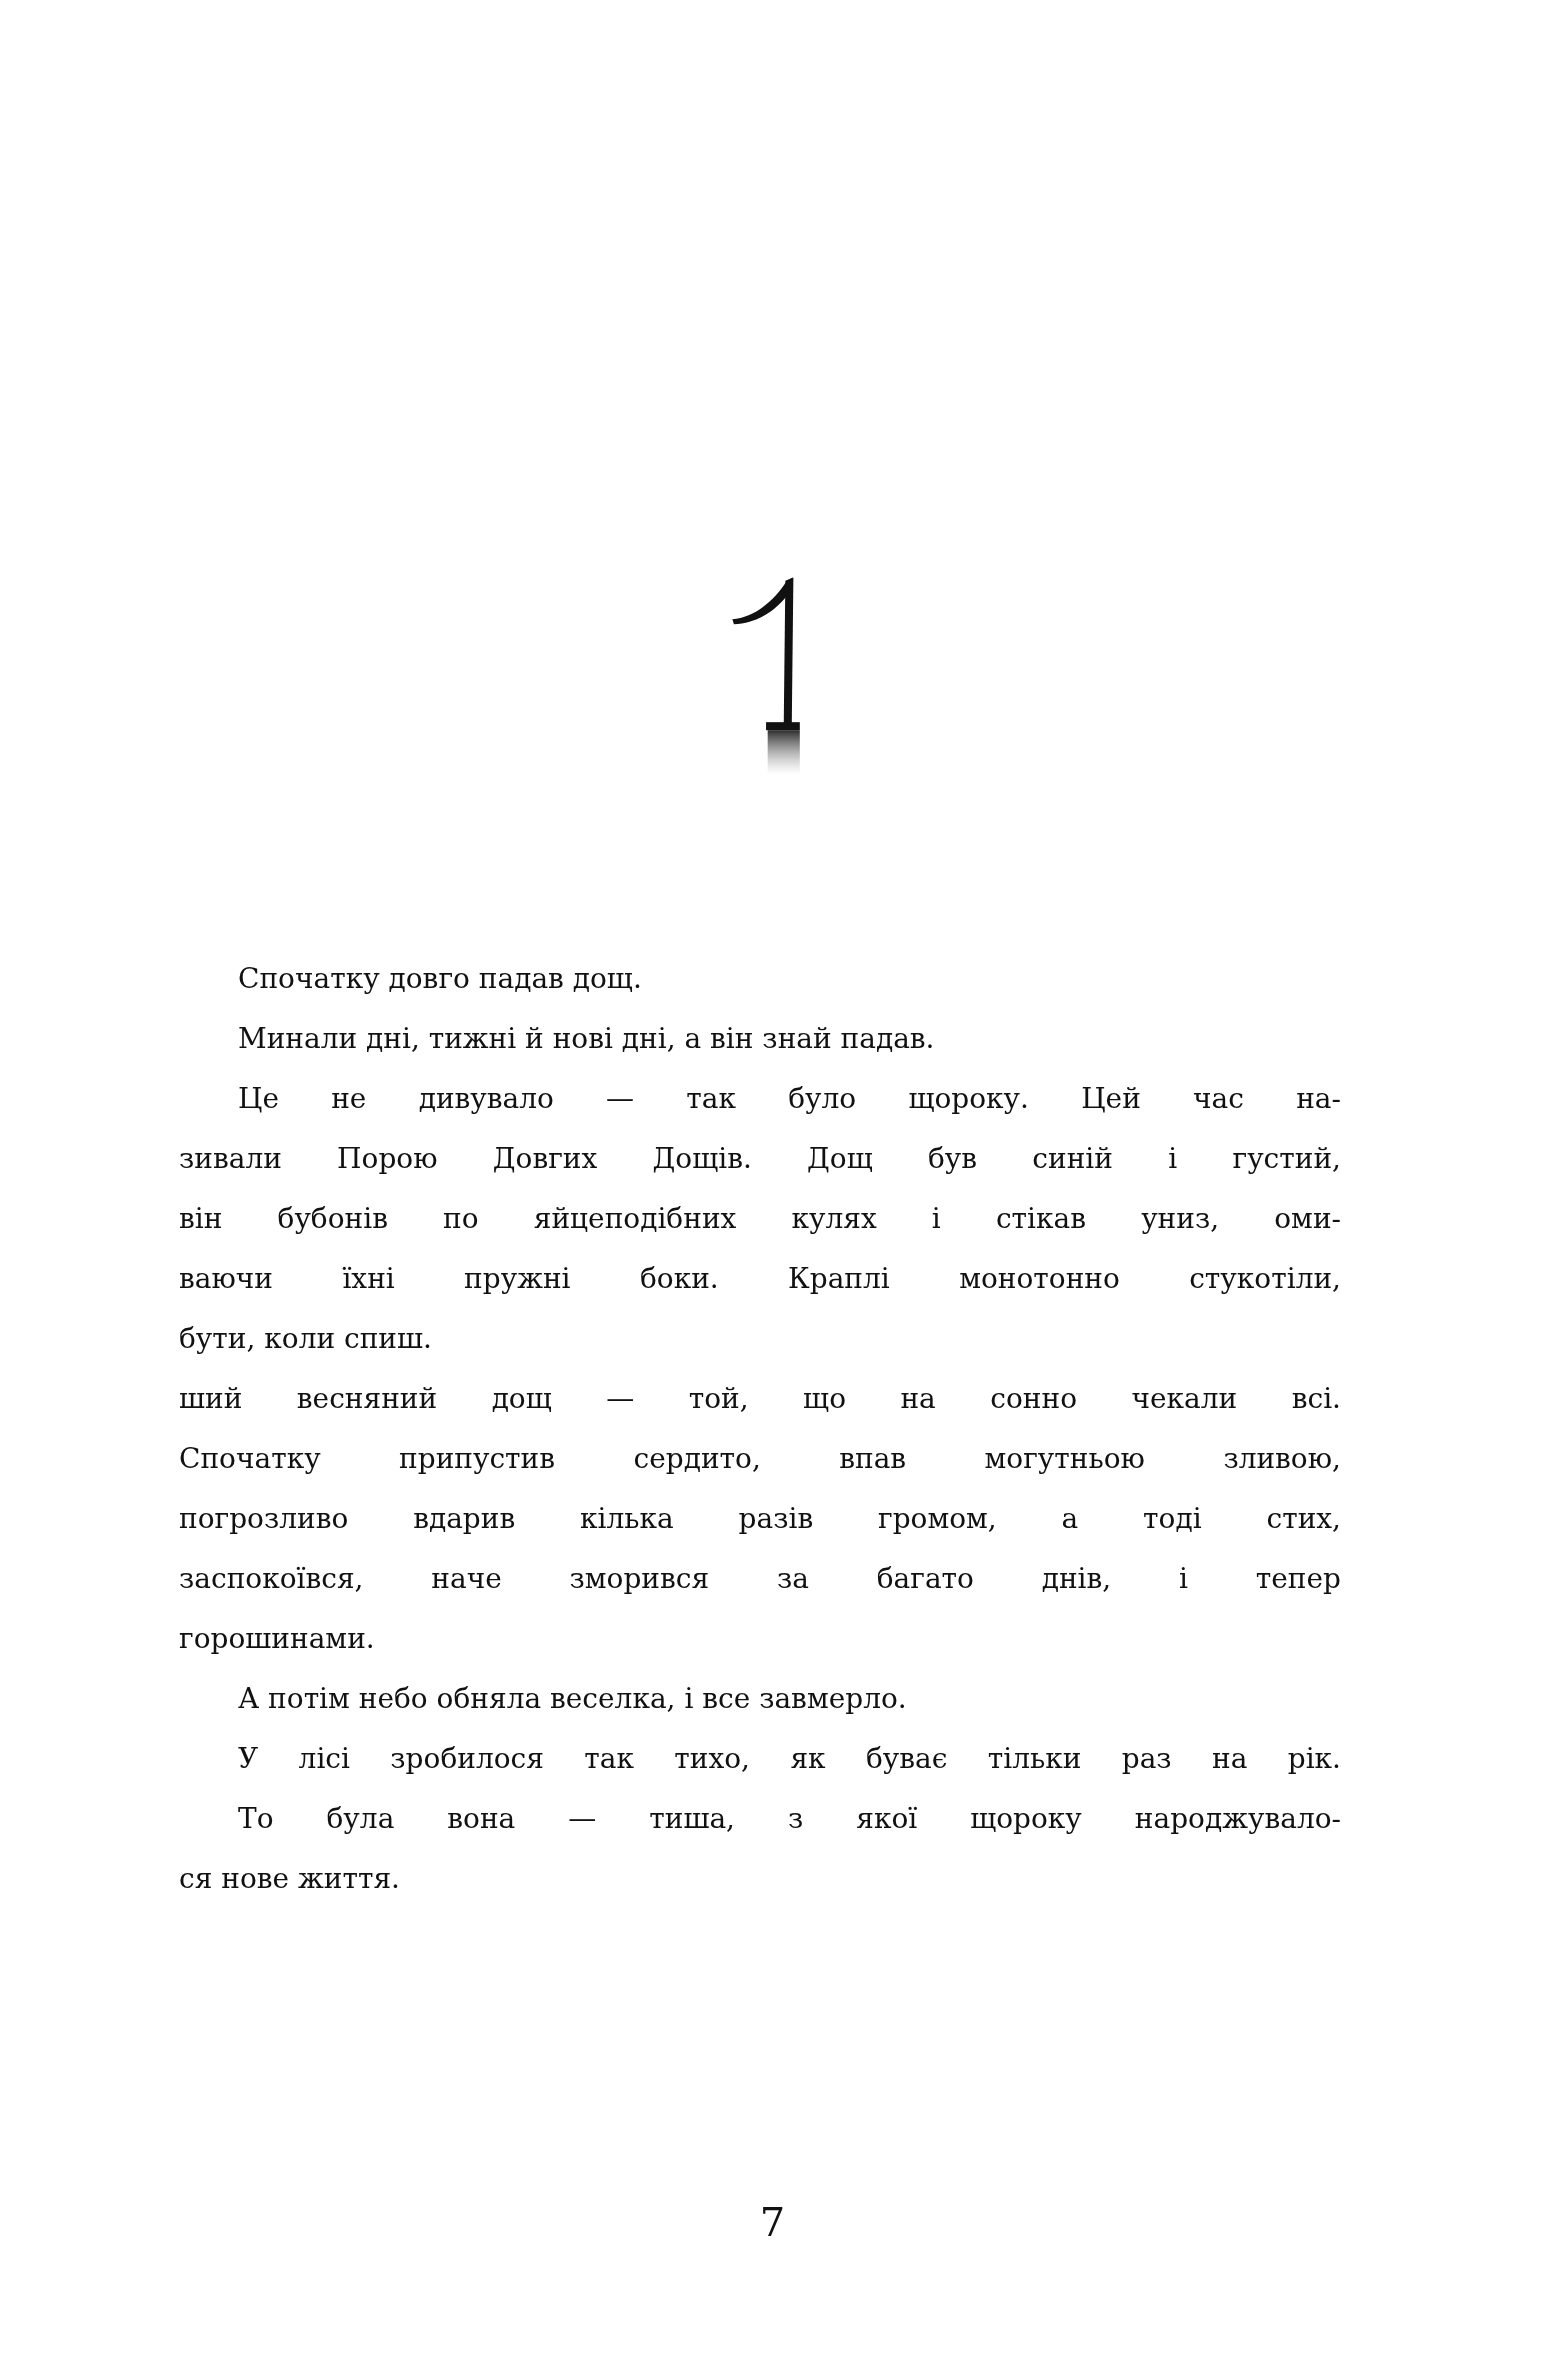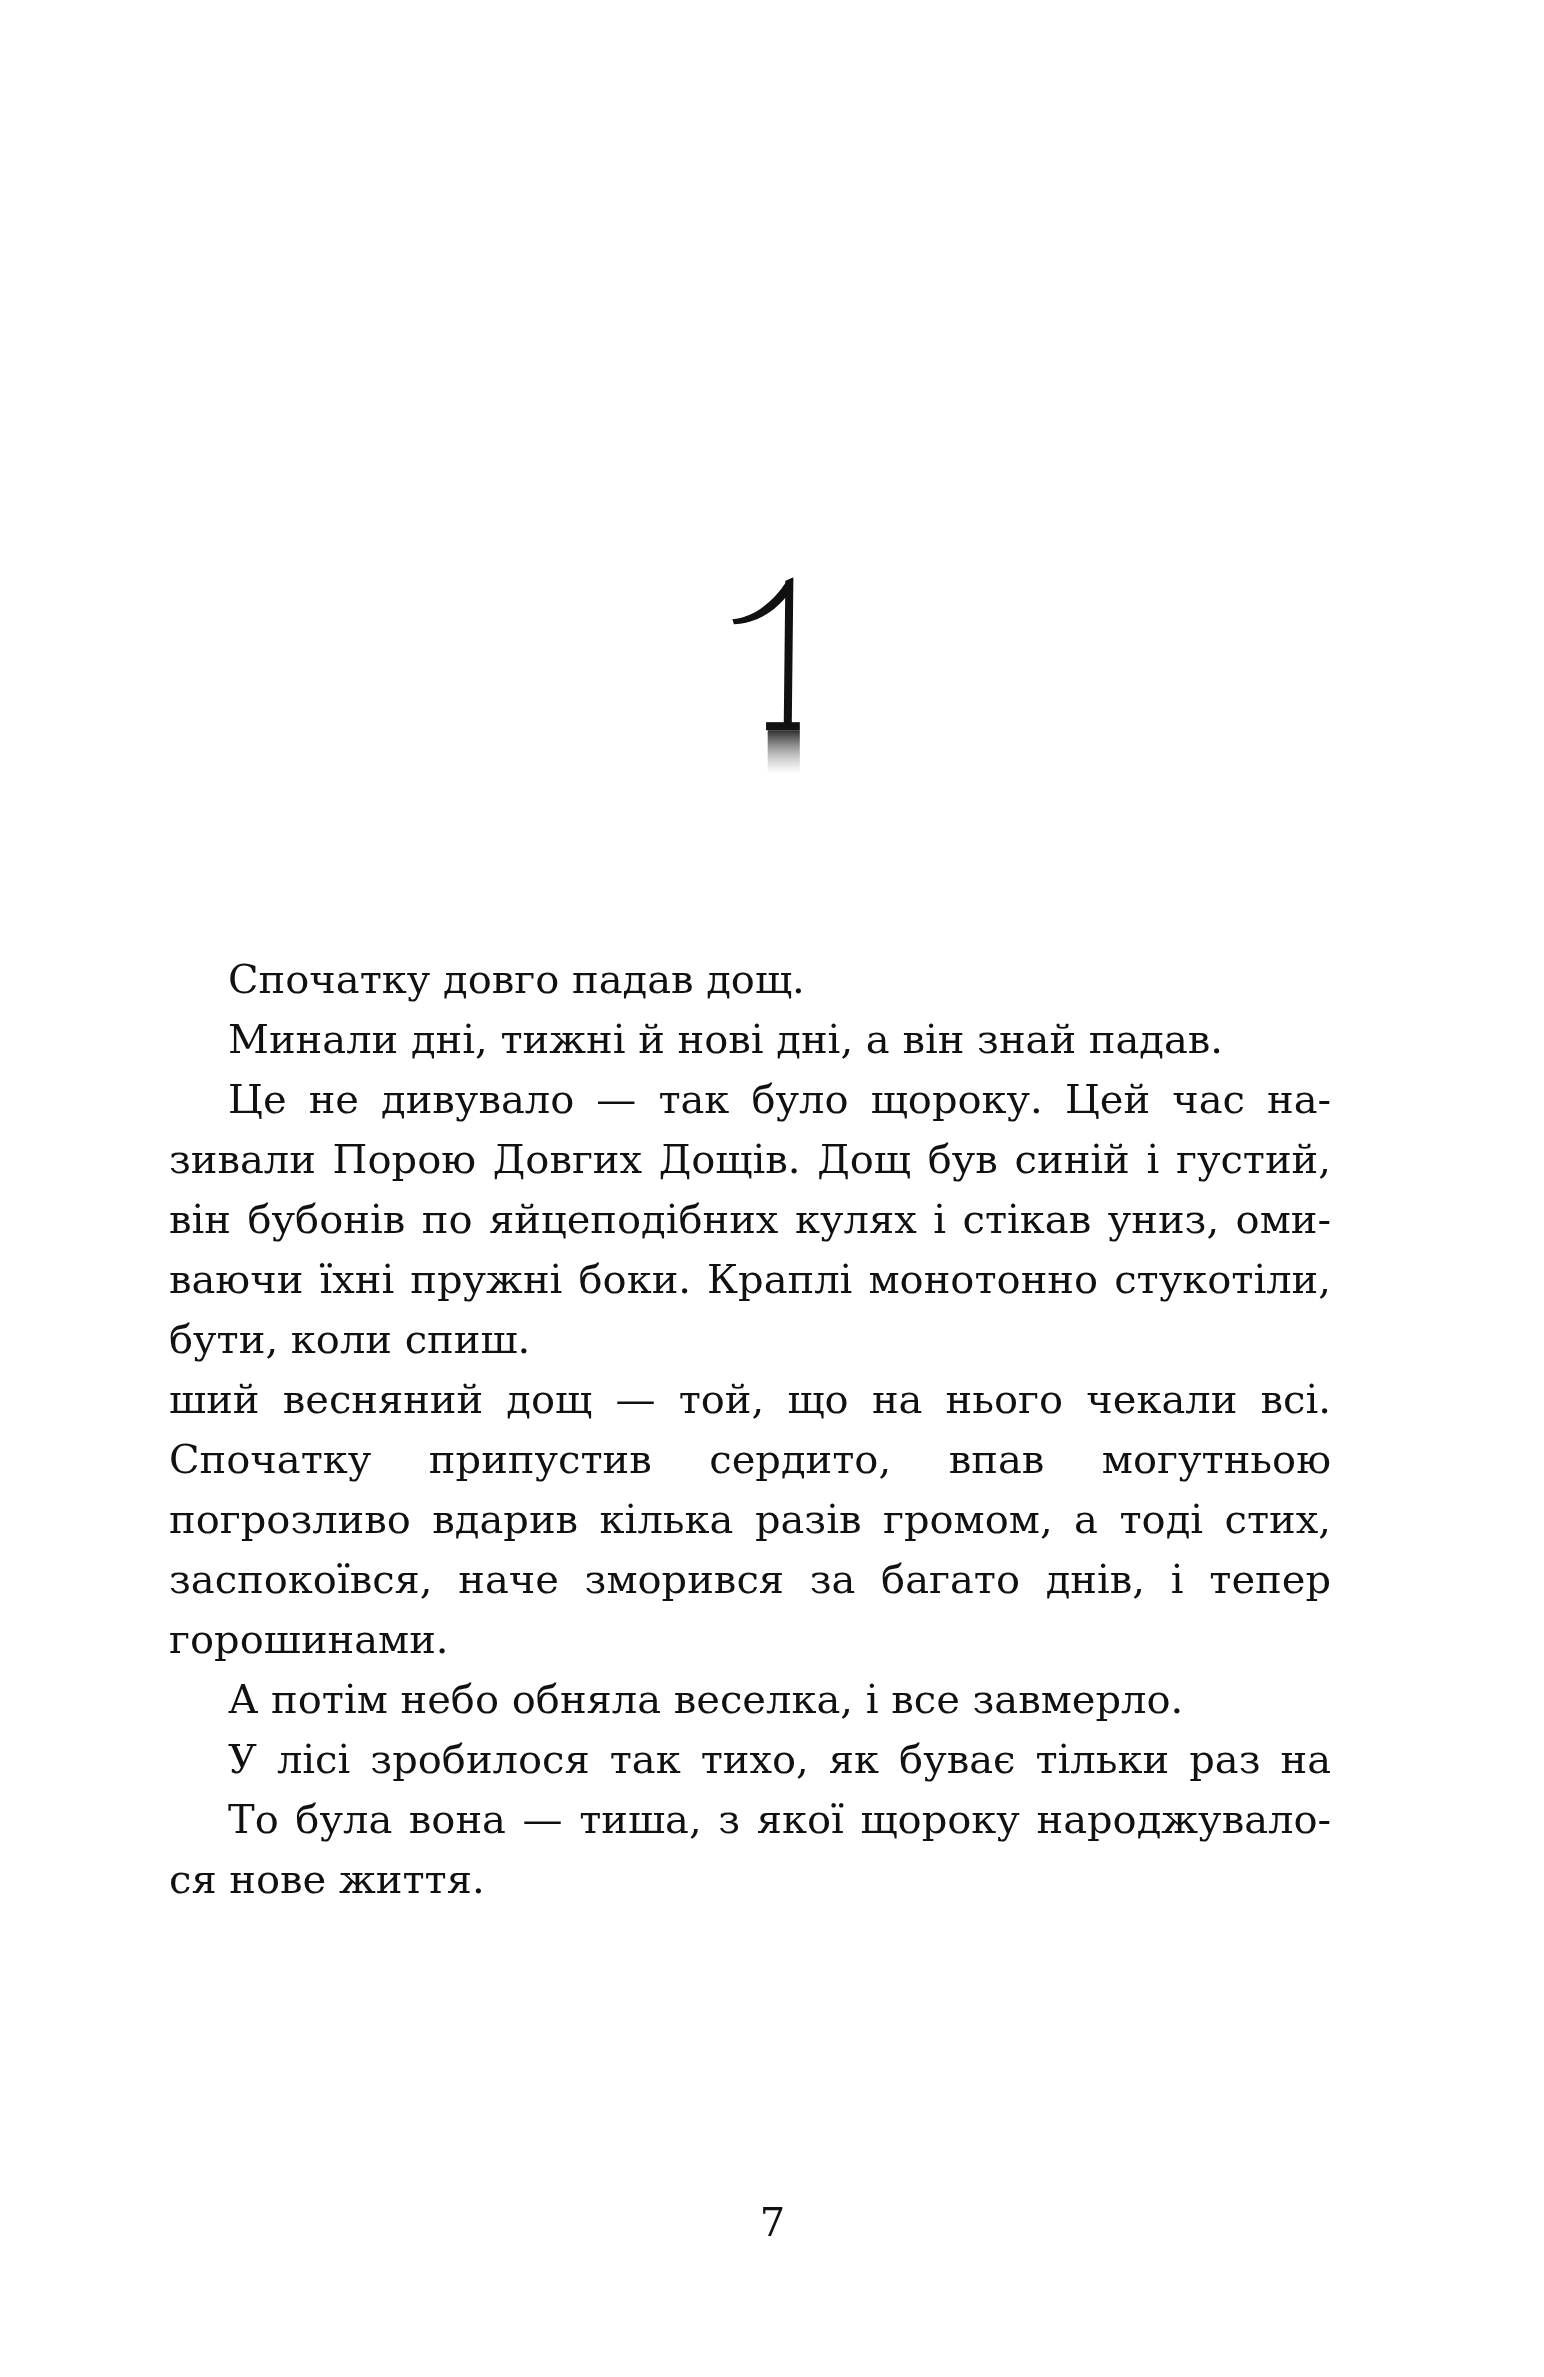--- a/index.html
+++ b/index.html
@@ -23,24 +23,24 @@
     height: 249px;
     display: flex;
     justify-content: center;
   }
   .chapter-number svg {
     width: 113px;
     height: 249px;
   }
   .body-text {
     position: absolute;
-    left: 169px;
+    left: 179px;
     top: 949px;
     width: 1162px;
-    font-size: 40px;
+    font-size: 28px;
     line-height: 60px;
     letter-spacing: 0px;
   }
   .line {
     display: block;
     white-space: nowrap;
     height: 60px;
   }
   .line.justify {
     text-align: justify;
@@ -84,21 +84,21 @@
 </div>
 
 <div class="body-text">
   <span class="line indent">Спочатку довго падав дощ.</span>
   <span class="line indent">Минали дні, тижні й нові дні, а він знай падав.</span>
   <span class="line indent justify">Це не дивувало — так було щороку. Цей час на-</span>
   <span class="line justify">зивали Порою Довгих Дощів. Дощ був синій і густий,</span>
   <span class="line justify">він бубонів по яйцеподібних кулях і стікав униз, оми-</span>
   <span class="line justify">ваючи їхні пружні боки. Краплі монотонно стукотіли,</span>
   <span class="line">бути, коли спиш.</span>
-  <span class="line justify">ший весняний дощ — той, що на нього чекали всі.</span>
+  <span class="line justify">ший весняний дощ — той, що на сонно чекали всі.</span>
   <span class="line justify">Спочатку припустив сердито, впав могутньою зливою,</span>
   <span class="line justify">погрозливо вдарив кілька разів громом, а тоді стих,</span>
   <span class="line justify">заспокоївся, наче зморився за багато днів, і тепер</span>
   <span class="line">горошинами.</span>
   <span class="line indent">А потім небо обняла веселка, і все завмерло.</span>
   <span class="line indent justify">У лісі зробилося так тихо, як буває тільки раз на рік.</span>
   <span class="line indent justify">То була вона — тиша, з якої щороку народжувало-</span>
   <span class="line">ся нове життя.</span>
 </div>
 

